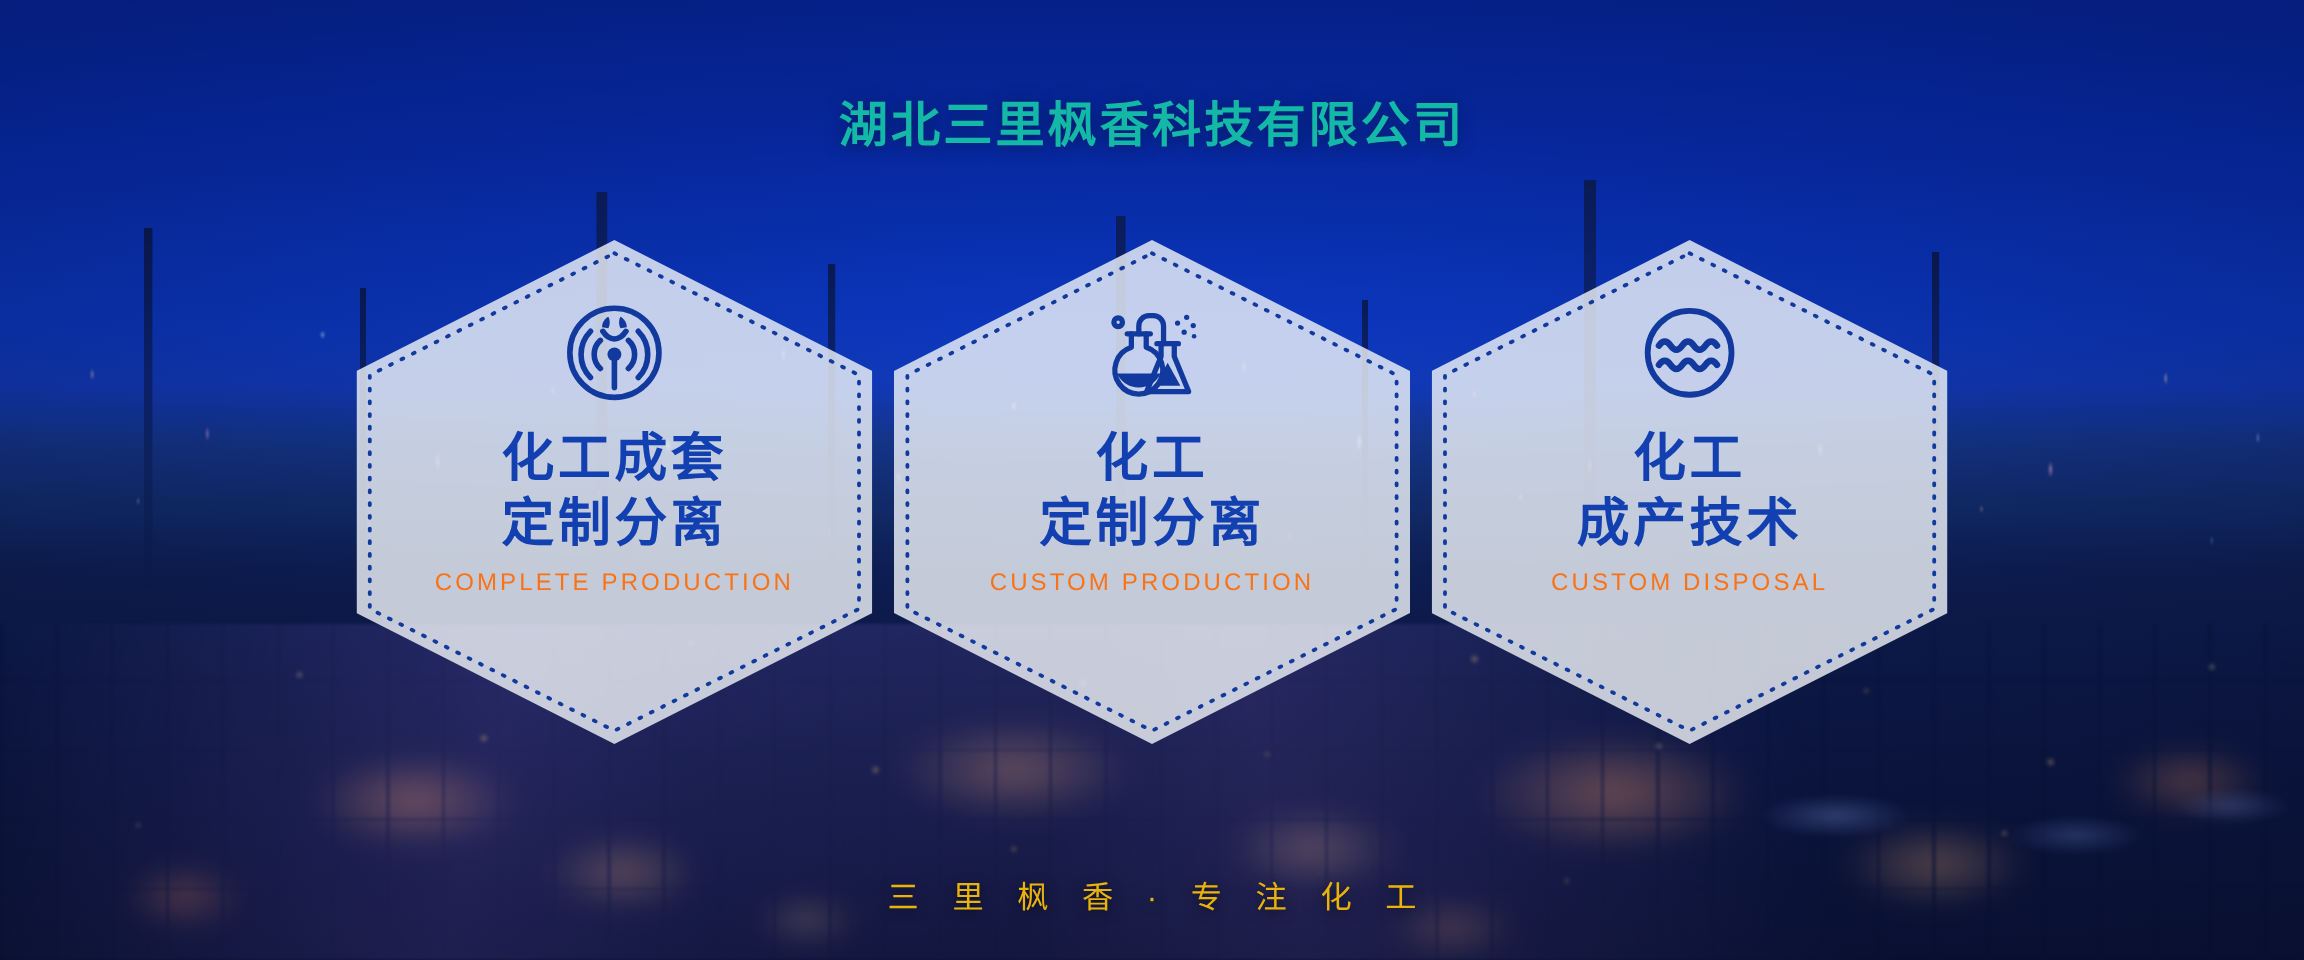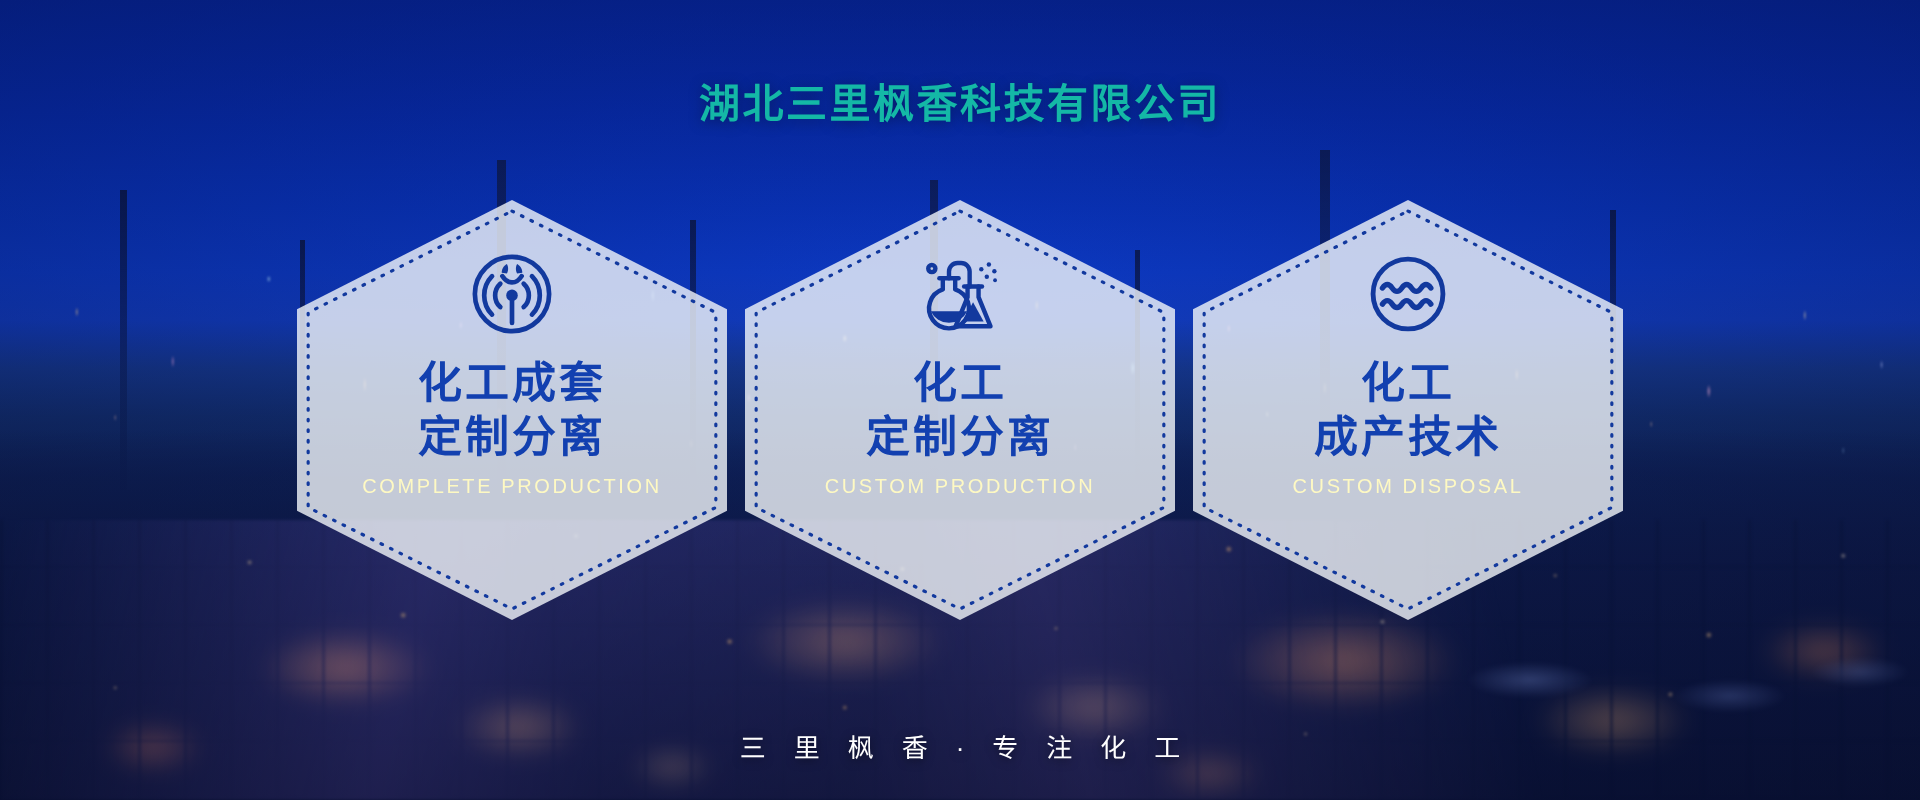--- a/index.html
+++ b/index.html
@@ -260,34 +260,34 @@
     color: #1240b0;
     font-size: 44px;
     font-weight: 700;
     line-height: 1.22;
     letter-spacing: 3px;
     text-align: center;
     white-space: nowrap;
   }
   .hex-en {
     margin-top: 12px;
-    color: #fef9c3;
+    color: #f97316;
     font-size: 20px;
     letter-spacing: 2.6px;
     text-align: center;
     white-space: nowrap;
   }
 
   
   .slogan {
     position: absolute;
     left: 0; right: 0;
     bottom: 36px;
     text-align: center;
-    color: #ffffff;
+    color: #eab308;
     font-size: 26px;
     letter-spacing: 28px;
     text-indent: 28px;
     text-shadow: 0 2px 10px rgba(0,0,0,.5);
     z-index: 6;
   }
 </style>
 </head>
 <body>
 

